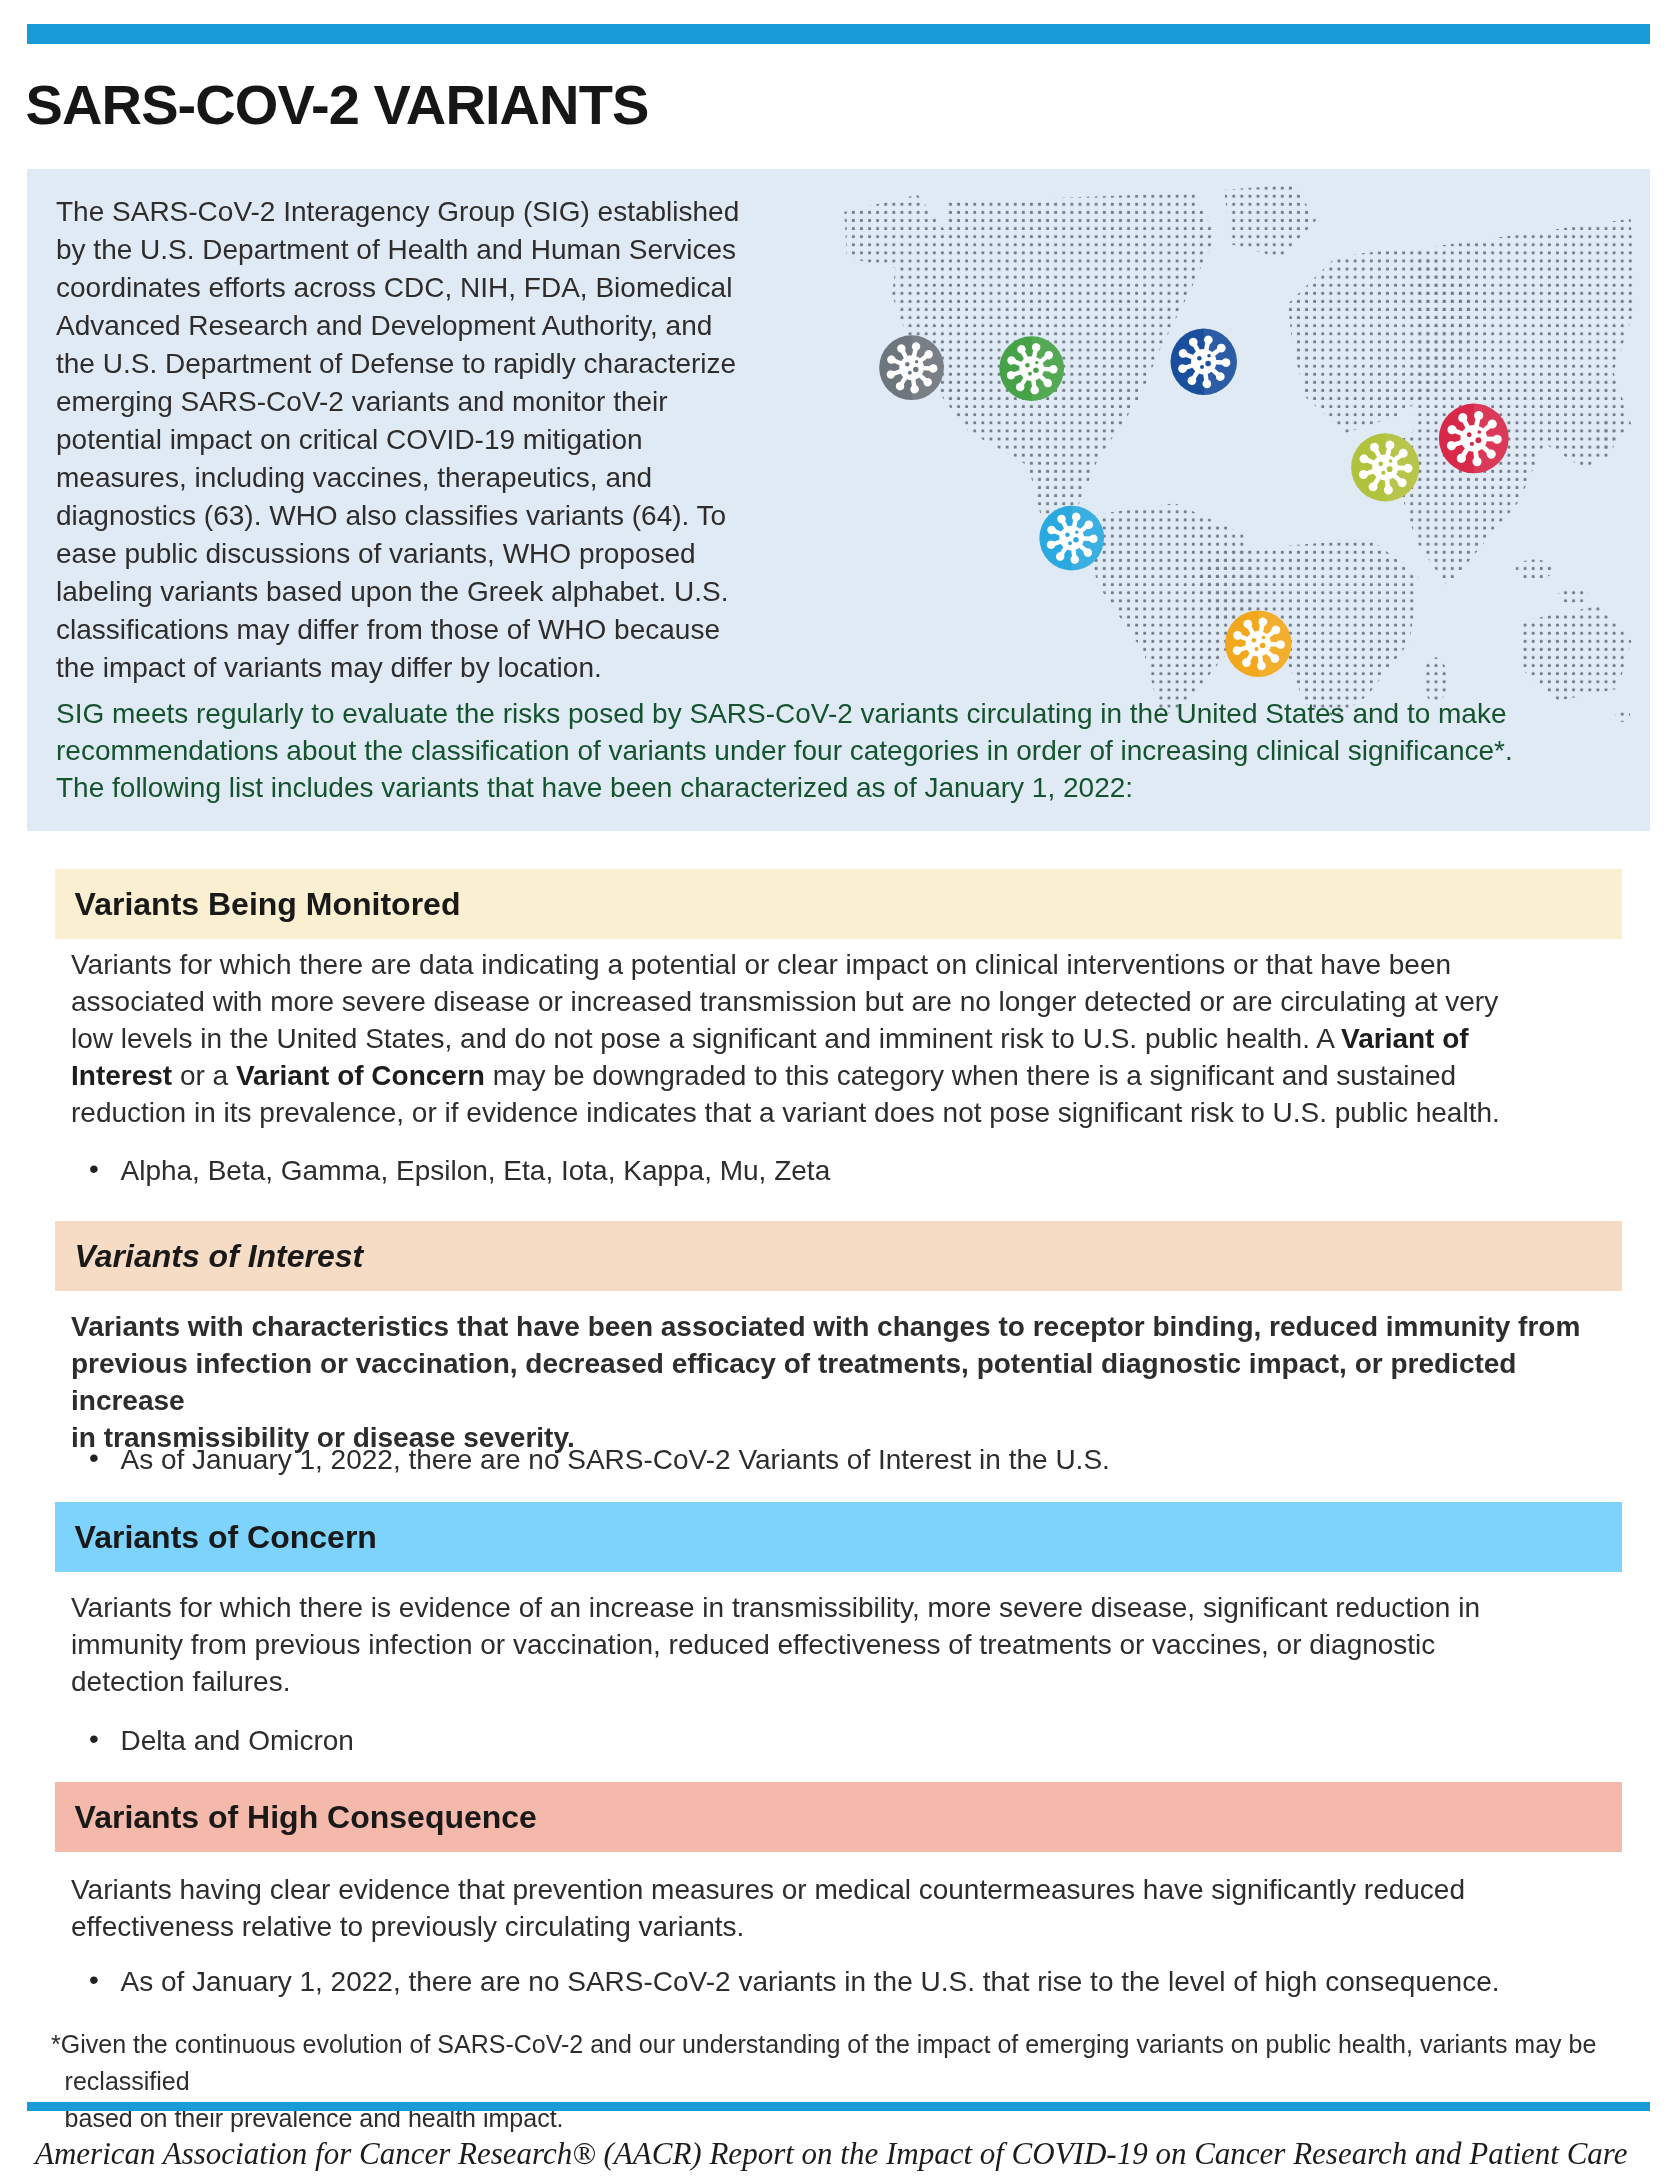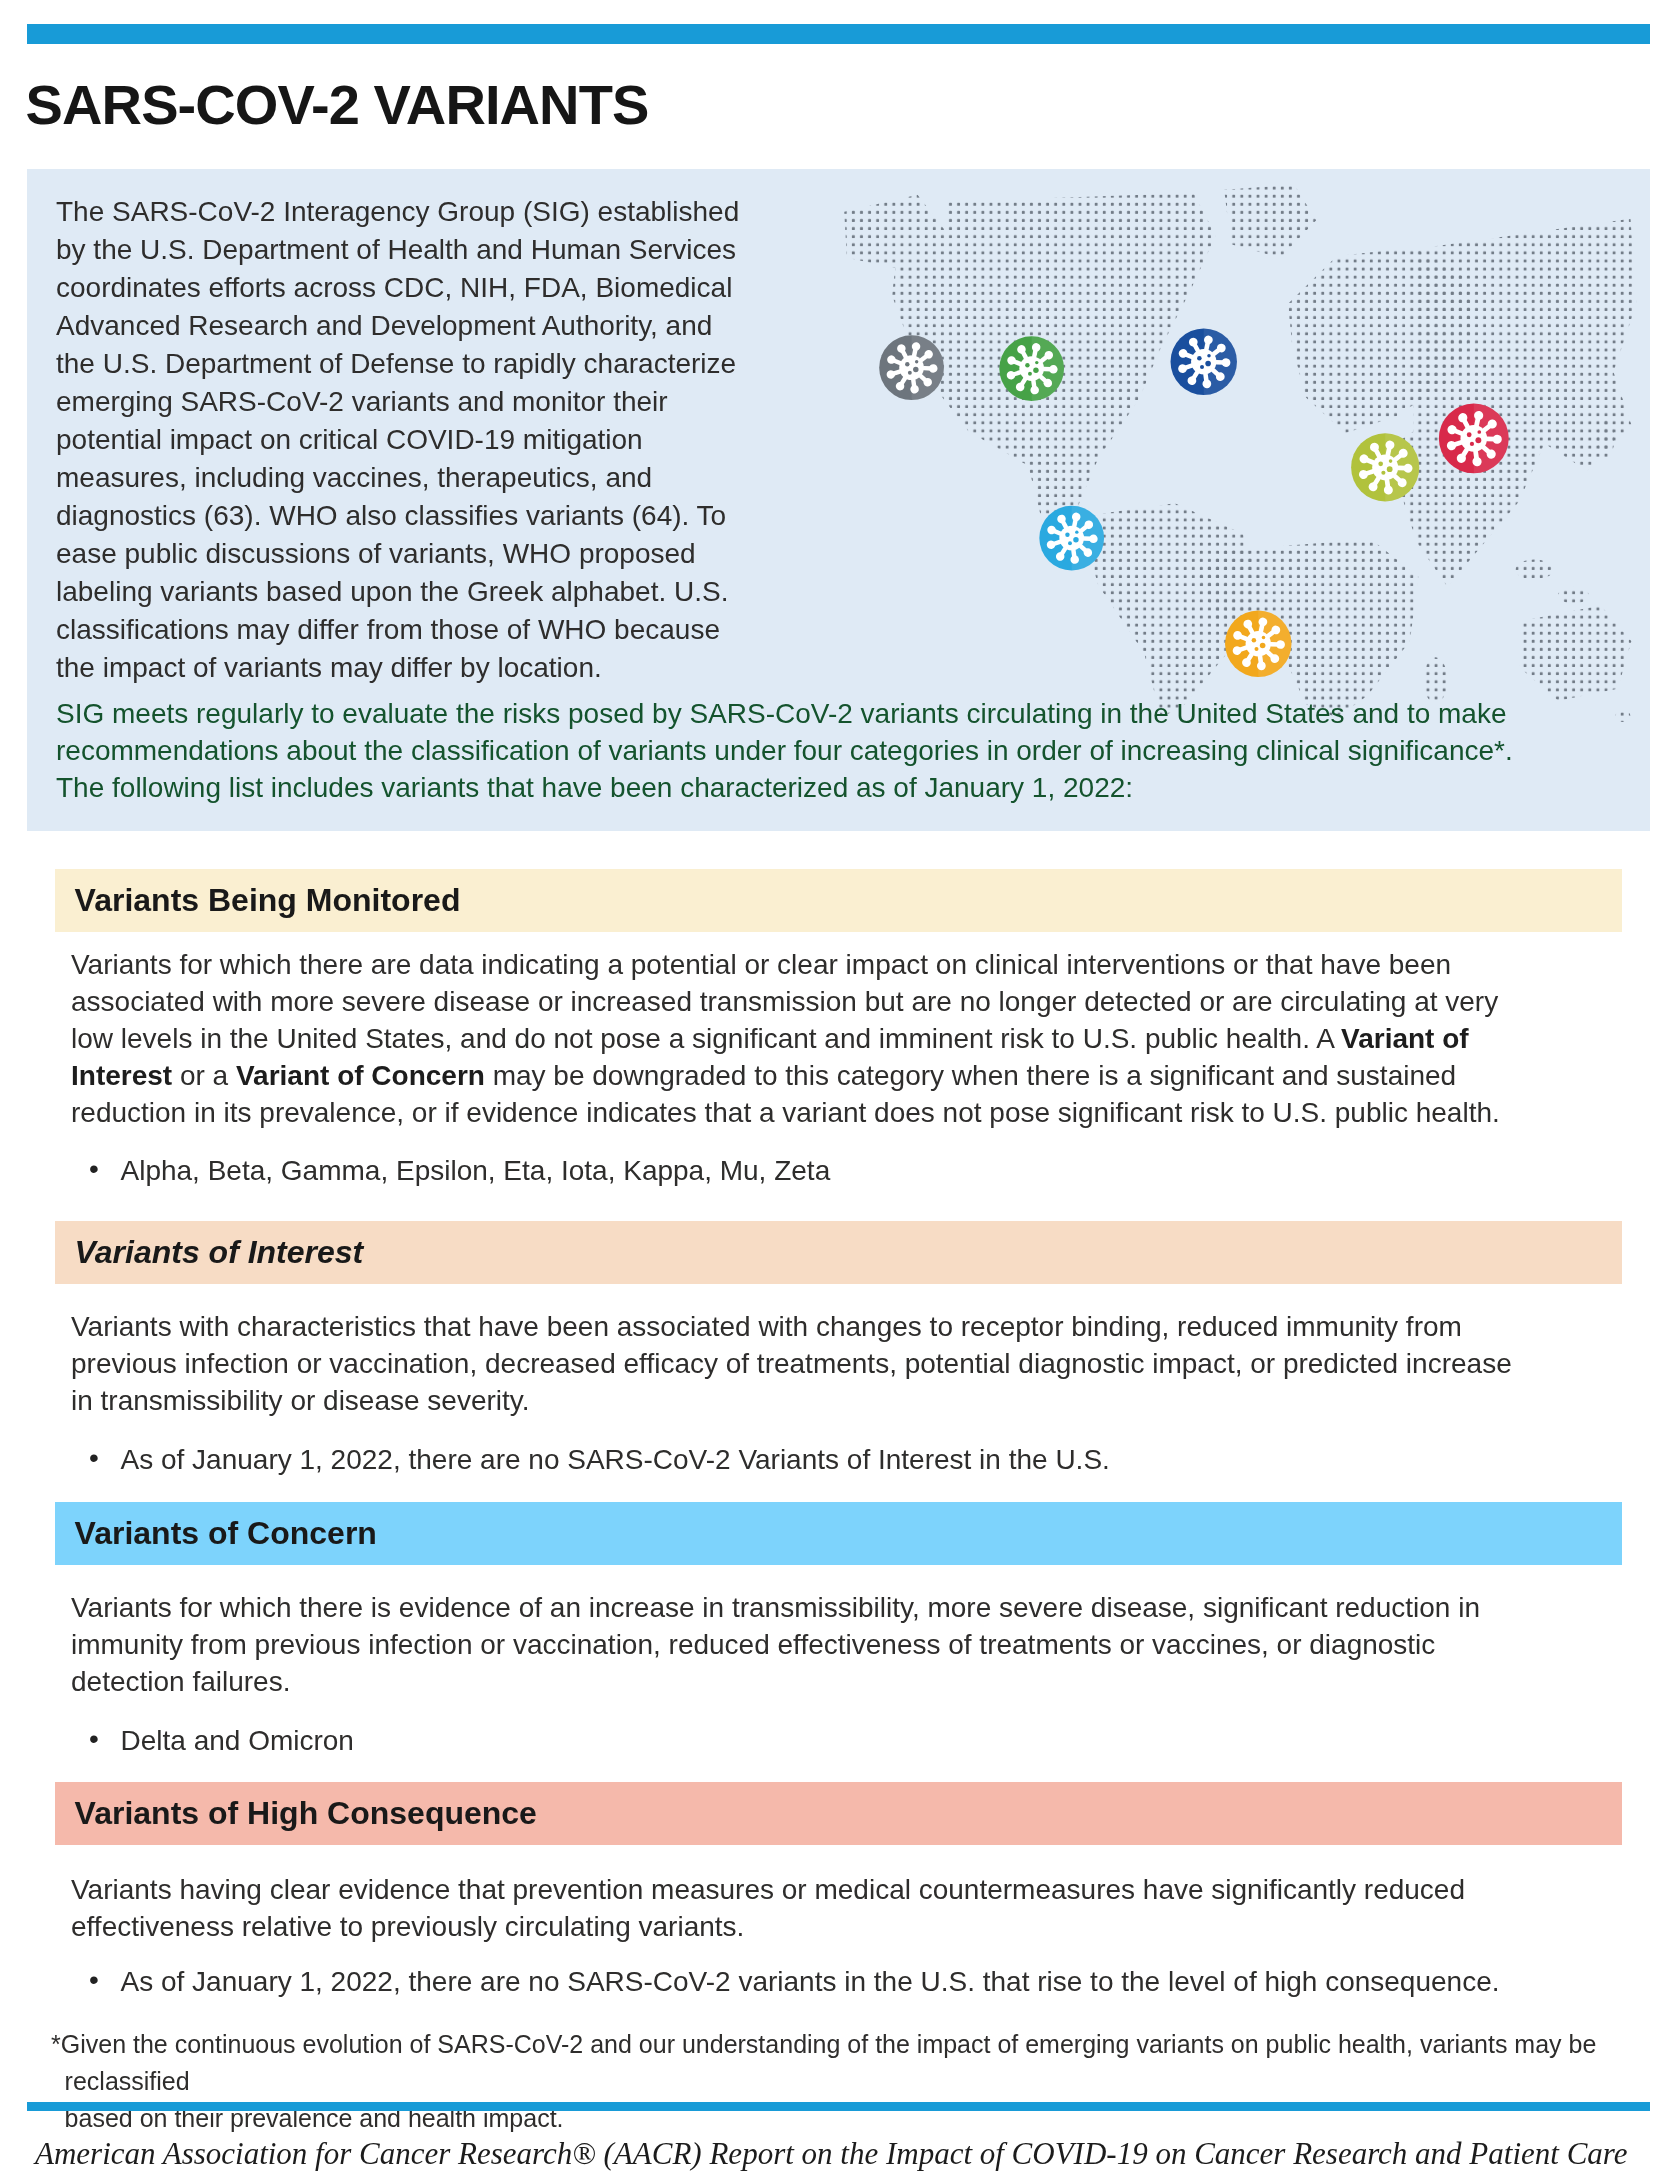--- a/index.html
+++ b/index.html
@@ -21,35 +21,35 @@
   .intro-left{
     position:absolute;left:29px;top:24px;width:741px;margin:0;
     font-size:28px;line-height:38px;white-space:pre-line;color:#2e2d2c;
   }
   .intro-bottom{
     position:absolute;left:29px;top:526px;width:1576px;margin:0;
     font-size:28px;line-height:37px;white-space:pre-line;color:#14532d;
   }
   .world-map{position:absolute;left:790px;top:6.8px;width:828px;height:547px;}
   .band{
-    position:absolute;left:55px;width:1567px;height:63px;
+    position:absolute;left:55px;width:1567px;height:70px;
     display:flex;align-items:center;
   }
   .band h2{margin:0;padding-left:19.6px;font-size:32px;font-weight:700;color:#191919;}
   .band.s1{top:869px;}
   .band.s2{top:1221px;font-style:italic;}
   .band.s3{top:1502px;}
   .band.s4{top:1782px;}
   .sec-body{
     position:absolute;left:71px;width:1542px;margin:0;
     font-size:28px;line-height:37px;white-space:pre-line;color:#2e2d2c;
   }
   .sec-body .b{font-weight:700;color:#1d1d1d;}
   .sec-body.s1{top:946px;}
-  .sec-body.s2{top:1308px;}
+  .sec-body.s2{top:1308px;font-weight:bold;}
   .sec-body.s3{top:1589px;}
   .sec-body.s4{top:1871px;}
   .bullet{
     position:absolute;left:89px;width:1516px;margin:0;padding:0 0 0 31.5px;list-style:none;
     font-size:28px;line-height:37px;color:#2e2d2c;
   }
   .bullet li{position:relative;}
   .bullet li::before{
     content:"\2022";position:absolute;left:-31.5px;top:-1.7px;font-size:28px;color:#222;
   }

